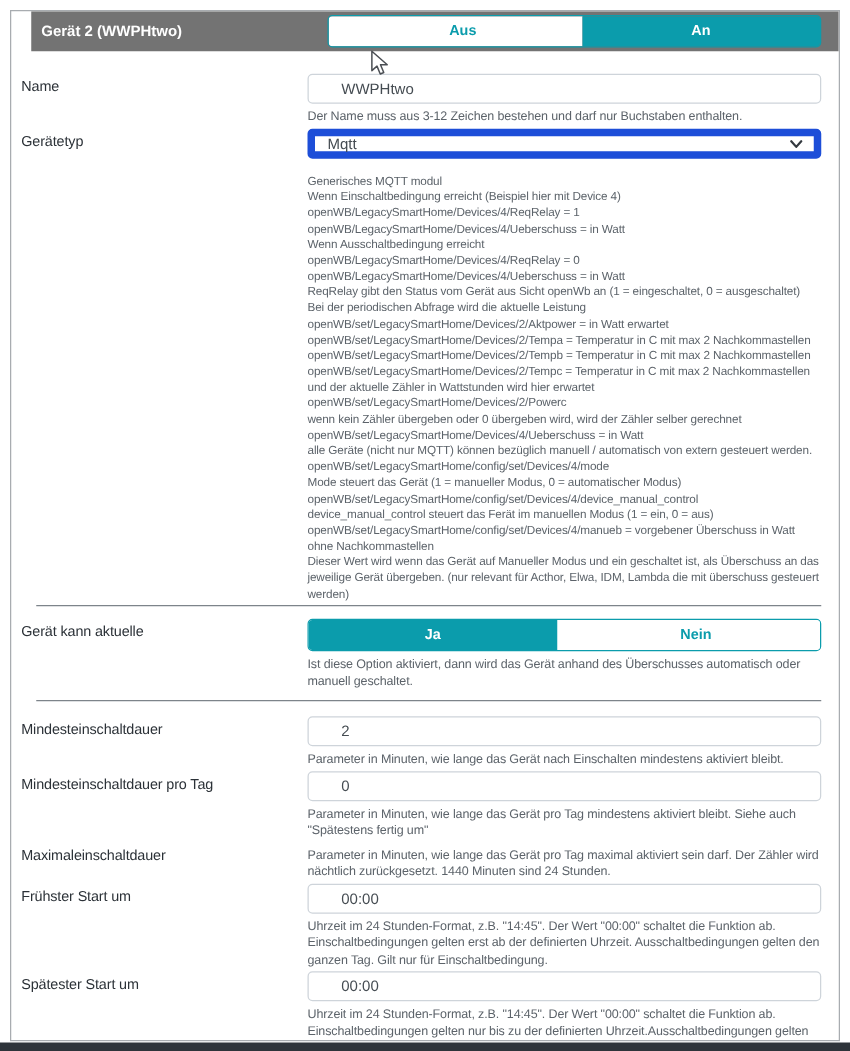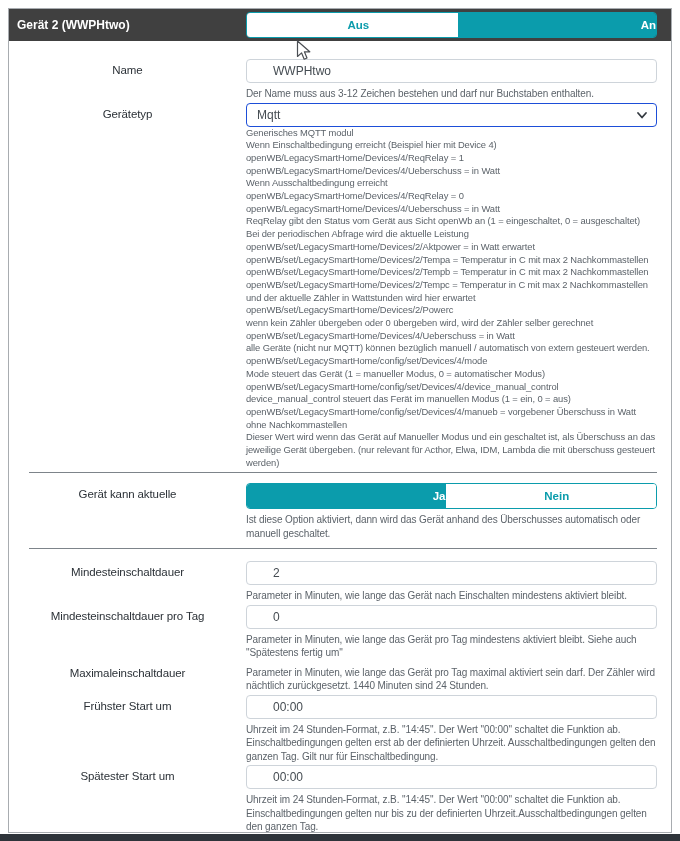--- a/index.html
+++ b/index.html
@@ -7,59 +7,59 @@
     width:680px;height:841px;position:relative;background:#ffffff;
     font-family:"Liberation Sans","DejaVu Sans",sans-serif;
     overflow:hidden;
   }
   .card{
     position:absolute;left:8px;top:8px;width:664px;height:825px;
     border:1px solid #a8acb0;box-sizing:border-box;background:#fff;
     overflow:hidden;
   }
   .card-header{
-    height:32px;background:#404040;display:grid;
+    height:32px;background:#737373;display:grid;
     grid-template-columns:221px 1fr;column-gap:8px;
-    align-items:center;padding:0 14px 0 8px;box-sizing:border-box;
+    align-items:center;padding:0 14px 0 8px;box-sizing:border-box;margin-left:16px;
   }
   .hdr-title{color:#ffffff;font-size:12px;font-weight:bold;white-space:nowrap;}
   .toggle-group{
     display:flex;height:26px;border-radius:4px;overflow:hidden;
     border:1px solid #0b9cac;box-sizing:border-box;width:100%;
   }
   .tbtn{
     flex:1;border:none;margin:0;padding:0;font-family:inherit;
     font-size:11.5px;font-weight:bold;line-height:24px;cursor:pointer;
   }
   .tbtn.inactive{background:#ffffff;color:#0b9cac;padding-left:12px;}
-  .tbtn.active{background:#0b9cac;color:#ffffff;text-align:right;}
+  .tbtn.active{background:#0b9cac;color:#ffffff;}
   .card-body{padding:18px 14px 0 8px;box-sizing:border-box;}
   .row{
     display:grid;grid-template-columns:221px 1fr;column-gap:8px;
     align-items:start;margin-bottom:2px;
   }
-  .lbl{font-size:11.5px;color:#2b3137;padding-top:5px;letter-spacing:-0.1px;text-align:center;}
+  .lbl{font-size:11.5px;color:#2b3137;padding-top:5px;letter-spacing:-0.1px;}
   .inp{
     width:100%;height:24px;box-sizing:border-box;border:1px solid #ced4da;
     border-radius:4px;padding:0 26px;font-family:inherit;font-size:12px;
     color:#454c52;background:#fff;outline:none;
   }
   .sel{
-    width:100%;height:24px;box-sizing:border-box;border:1px solid #1d4ed8;
+    width:100%;height:24px;box-sizing:border-box;border:6px solid #1d4ed8;
     border-radius:4px;padding:0 8px 0 10px;font-size:12px;color:#454c52;
     background:#fff;display:flex;align-items:center;justify-content:space-between;
     cursor:pointer;
   }
   .chev{width:12px;height:12px;flex:0 0 auto;}
   .fhelp{
     font-size:10px;line-height:13.5px;color:#5c636a;margin-top:4px;
     letter-spacing:-0.1px;
   }
   .mqtt-help{
-    font-size:9.4px;line-height:12.7px;color:#5c636a;margin-top:0;
+    font-size:9.4px;line-height:12.7px;color:#5c636a;margin-top:12px;
     letter-spacing:-0.1px;
   }
   .hr1{border:none;border-top:1px solid #7d848a;margin:3px 0 10px 12px;}
   .hr2{border:none;border-top:1px solid #7d848a;margin:8px 0 12px 12px;}
   .bottom-bar{
     position:absolute;left:0;top:834px;width:680px;height:7px;
     background:#2e343a;
   }
   .cursor{position:absolute;left:296px;top:40px;width:15px;height:22px;pointer-events:none;}
 </style>

